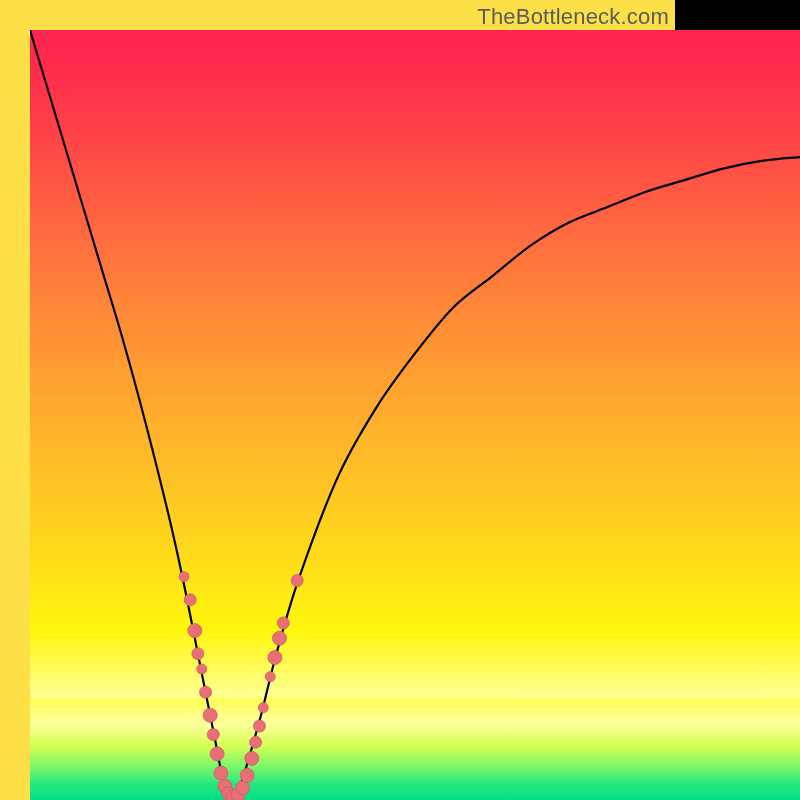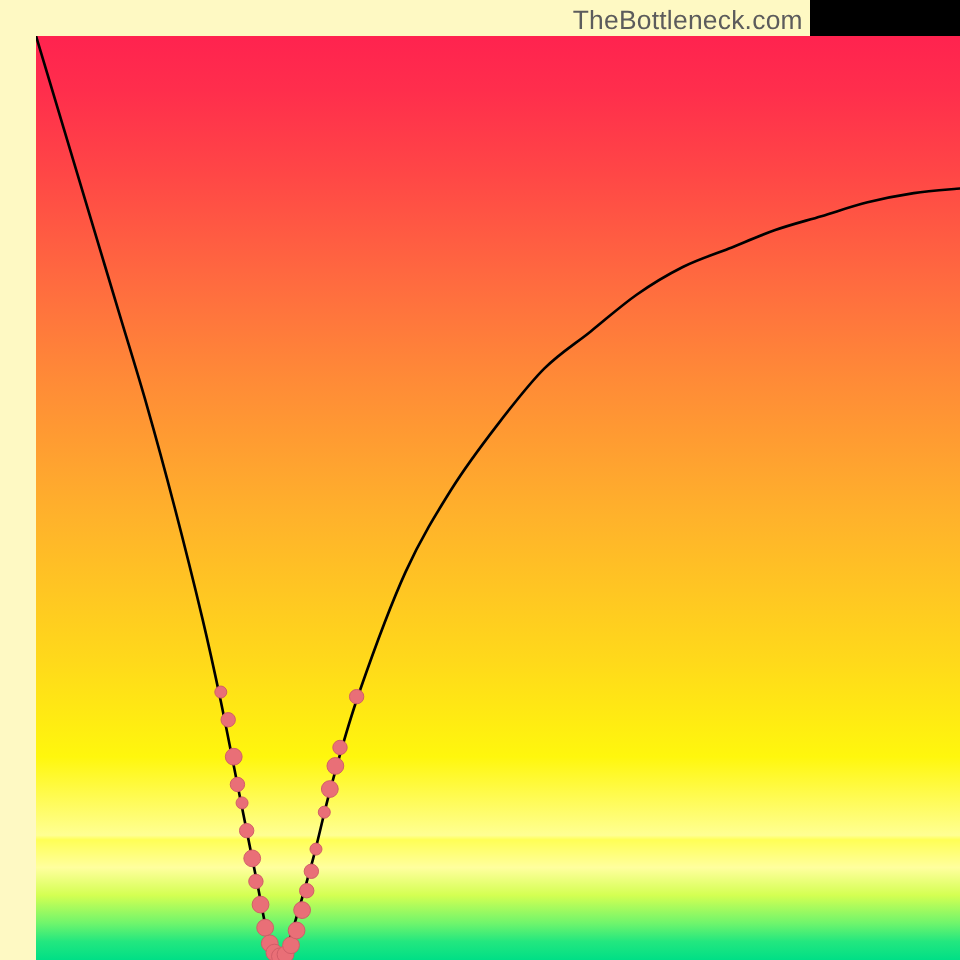--- a/index.html
+++ b/index.html
@@ -8,21 +8,21 @@
     width: 800px;
     height: 800px;
     overflow: hidden;
     background: #000;
     font-family: Arial, Helvetica, sans-serif;
   }
   .frame {
     position: relative;
     width: 675px;
     height: 800px;
-    background: #fef9c3;
+    background: #fde047;
   }
   .plot-area {
     position: absolute;
     left: 30px;
     top: 30px;
     width: 770px;
     height: 770px;
     background: linear-gradient(
       to bottom,
       #ff234f 0%,

